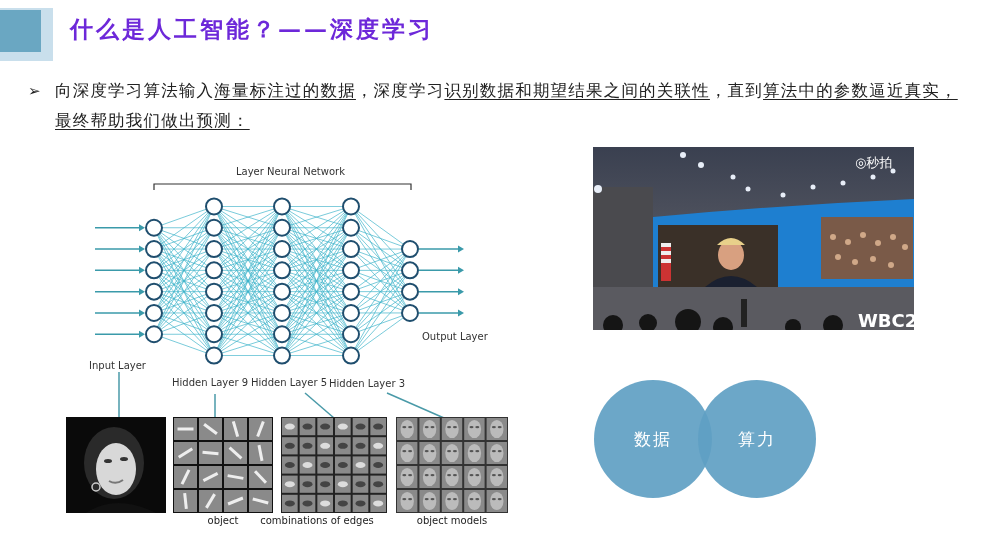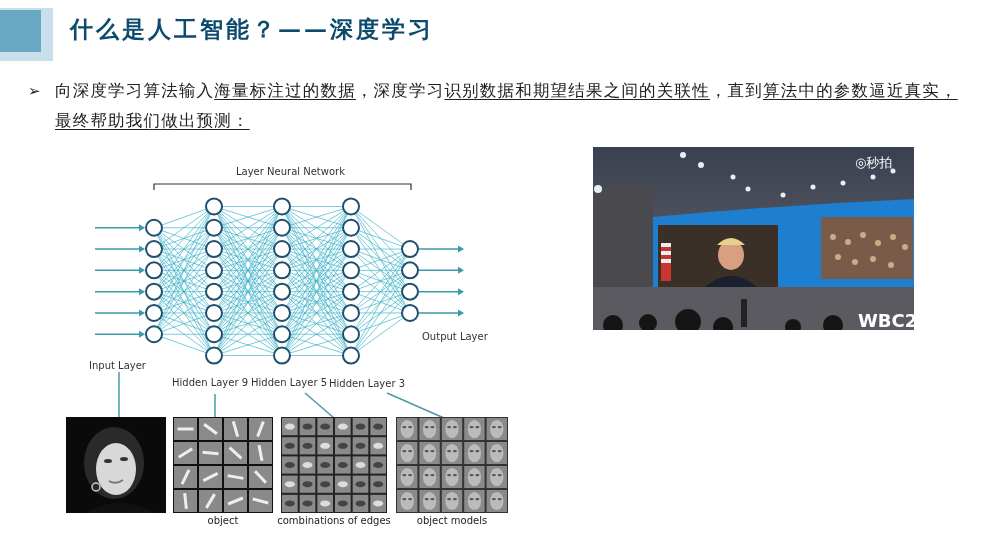--- a/index.html
+++ b/index.html
@@ -4,21 +4,21 @@
 <style>
   html, body { margin: 0; padding: 0; }
   body {
     width: 996px; height: 558px; background: #ffffff; position: relative; overflow: hidden;
     font-family: "DejaVu Serif", "Liberation Serif", serif; color: #222;
   }
   .hdr-back { position: absolute; left: 0; top: 8px; width: 53px; height: 53px; background: #c9dfec; }
   .hdr-front { position: absolute; left: 0; top: 10px; width: 41px; height: 42px; background: #6aa7c2; }
   .title {
     position: absolute; left: 70px; top: 14px; font-size: 23px; font-weight: bold; letter-spacing: 3px;
-    color: #0c4a6e; font-family: "DejaVu Serif", serif;
+    color: #6d28d9; font-family: "DejaVu Serif", serif;
   }
   .bullet-line {
     position: absolute; left: 28px; top: 76px; width: 940px; font-size: 16.5px; line-height: 30px; color: #222;
   }
   .bullet-mark { position: absolute; left: 0; top: 0; font-size: 15px; color: #222; }
   .bullet-text { position: absolute; left: 27px; top: 0; width: 910px; letter-spacing: 1.2px; }
   .u { text-decoration: underline; text-underline-offset: 3px; }
   .nn { position: absolute; left: 60px; top: 160px; width: 460px; height: 240px; }
   .nn-label {
     position: absolute; font-family: "DejaVu Sans", "Liberation Sans", sans-serif; font-size: 10px; color: #333; white-space: nowrap;
@@ -656,21 +656,21 @@
       </g>
       <g>
         <rect x="90.6" y="73" width="20.4" height="22" fill="#8a8a8a"></rect>
         <ellipse cx="100.8" cy="84" rx="6.72" ry="9.120000000000001" fill="#bbb"></ellipse>
         <ellipse cx="97.88799999999999" cy="82.08" rx="2" ry="1.2" fill="#555"></ellipse>
         <ellipse cx="103.712" cy="82.08" rx="2" ry="1.2" fill="#555"></ellipse>
       </g>
     </svg>
 </div>
 <div class="feat-label" style="left:173px; width:100px;">object</div>
-<div class="feat-label" style="left:269px; width:130px;">combinations of edges</div>
+<div class="feat-label" style="left:252px; width:130px;">combinations of edges</div>
 <div class="feat-label" style="left:396px; width:112px;">object models</div>
 
 <div class="photo">
   <svg width="321" height="183" viewBox="0 0 321 183">
     <defs>
       <linearGradient id="ceil" x1="0" y1="0" x2="0" y2="1">
         <stop offset="0" stop-color="#3a4050"></stop>
         <stop offset="1" stop-color="#6a6a70"></stop>
       </linearGradient>
     </defs>
@@ -719,13 +719,19 @@
         <circle cx="200" cy="180" r="8"></circle>
         <circle cx="240" cy="178" r="10"></circle>
     </g>
     <rect x="148" y="152" width="6" height="28" fill="#222"></rect>
     <text x="265" y="180" font-family="DejaVu Sans, sans-serif" font-size="18" font-weight="bold" fill="#ffffff">WBC2018</text>
     <text x="262" y="20" font-family="DejaVu Sans, sans-serif" font-size="13" fill="#ffffff">◎秒拍</text>
   </svg>
 </div>
 
 <div class="venn">
+  <div class="circle" style="left:0;">
+      <span>数据</span>
+    </div>
+  <div class="circle" style="left:104px;">
+      <span>算力</span>
+    </div>
 </div>
 
 </body></html>

